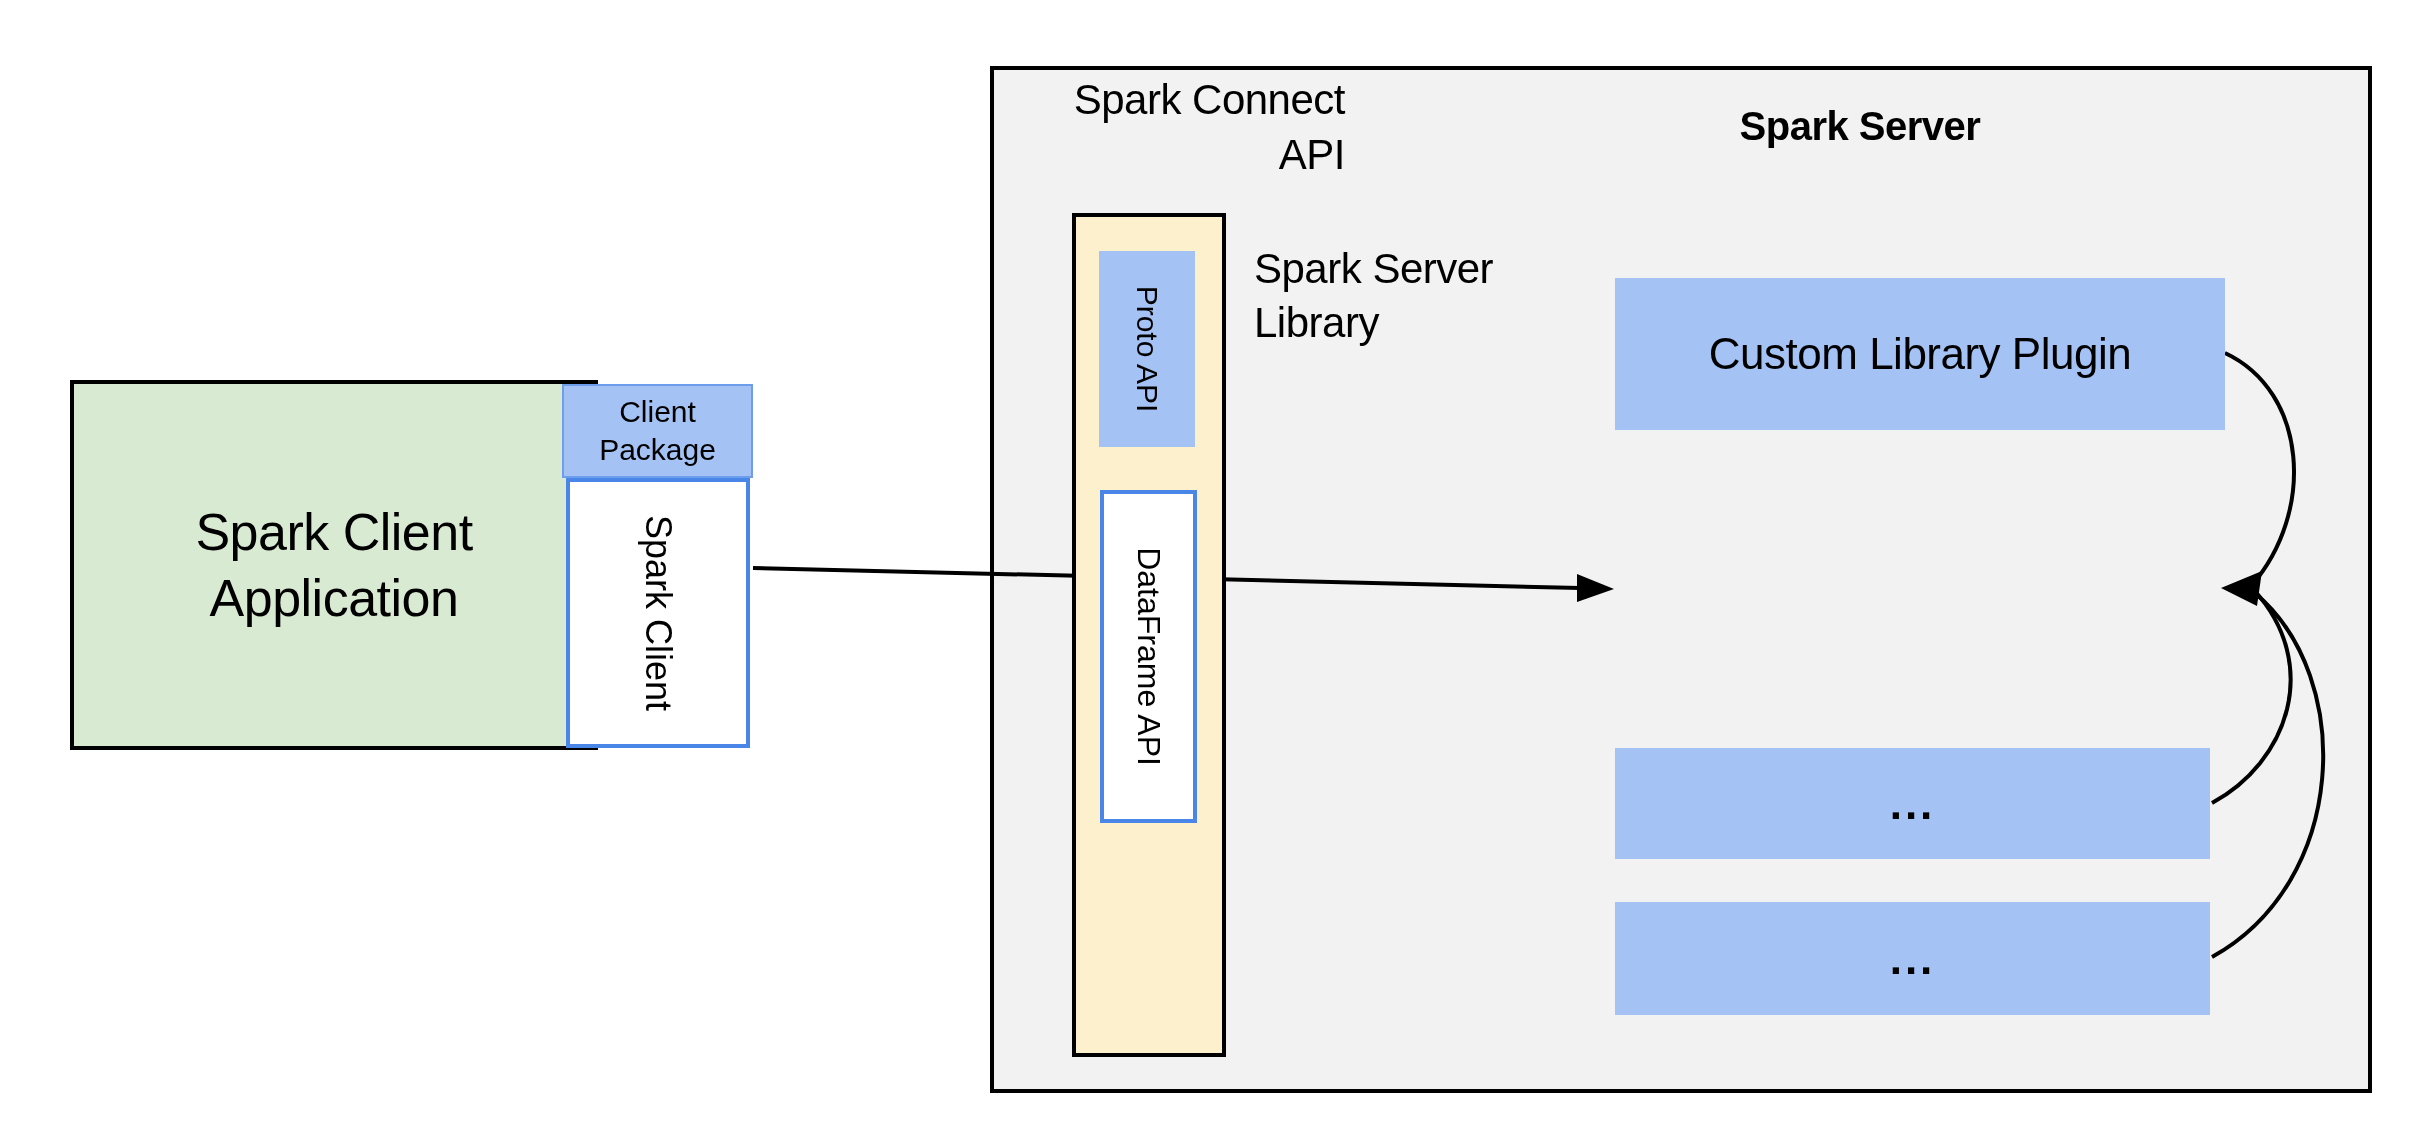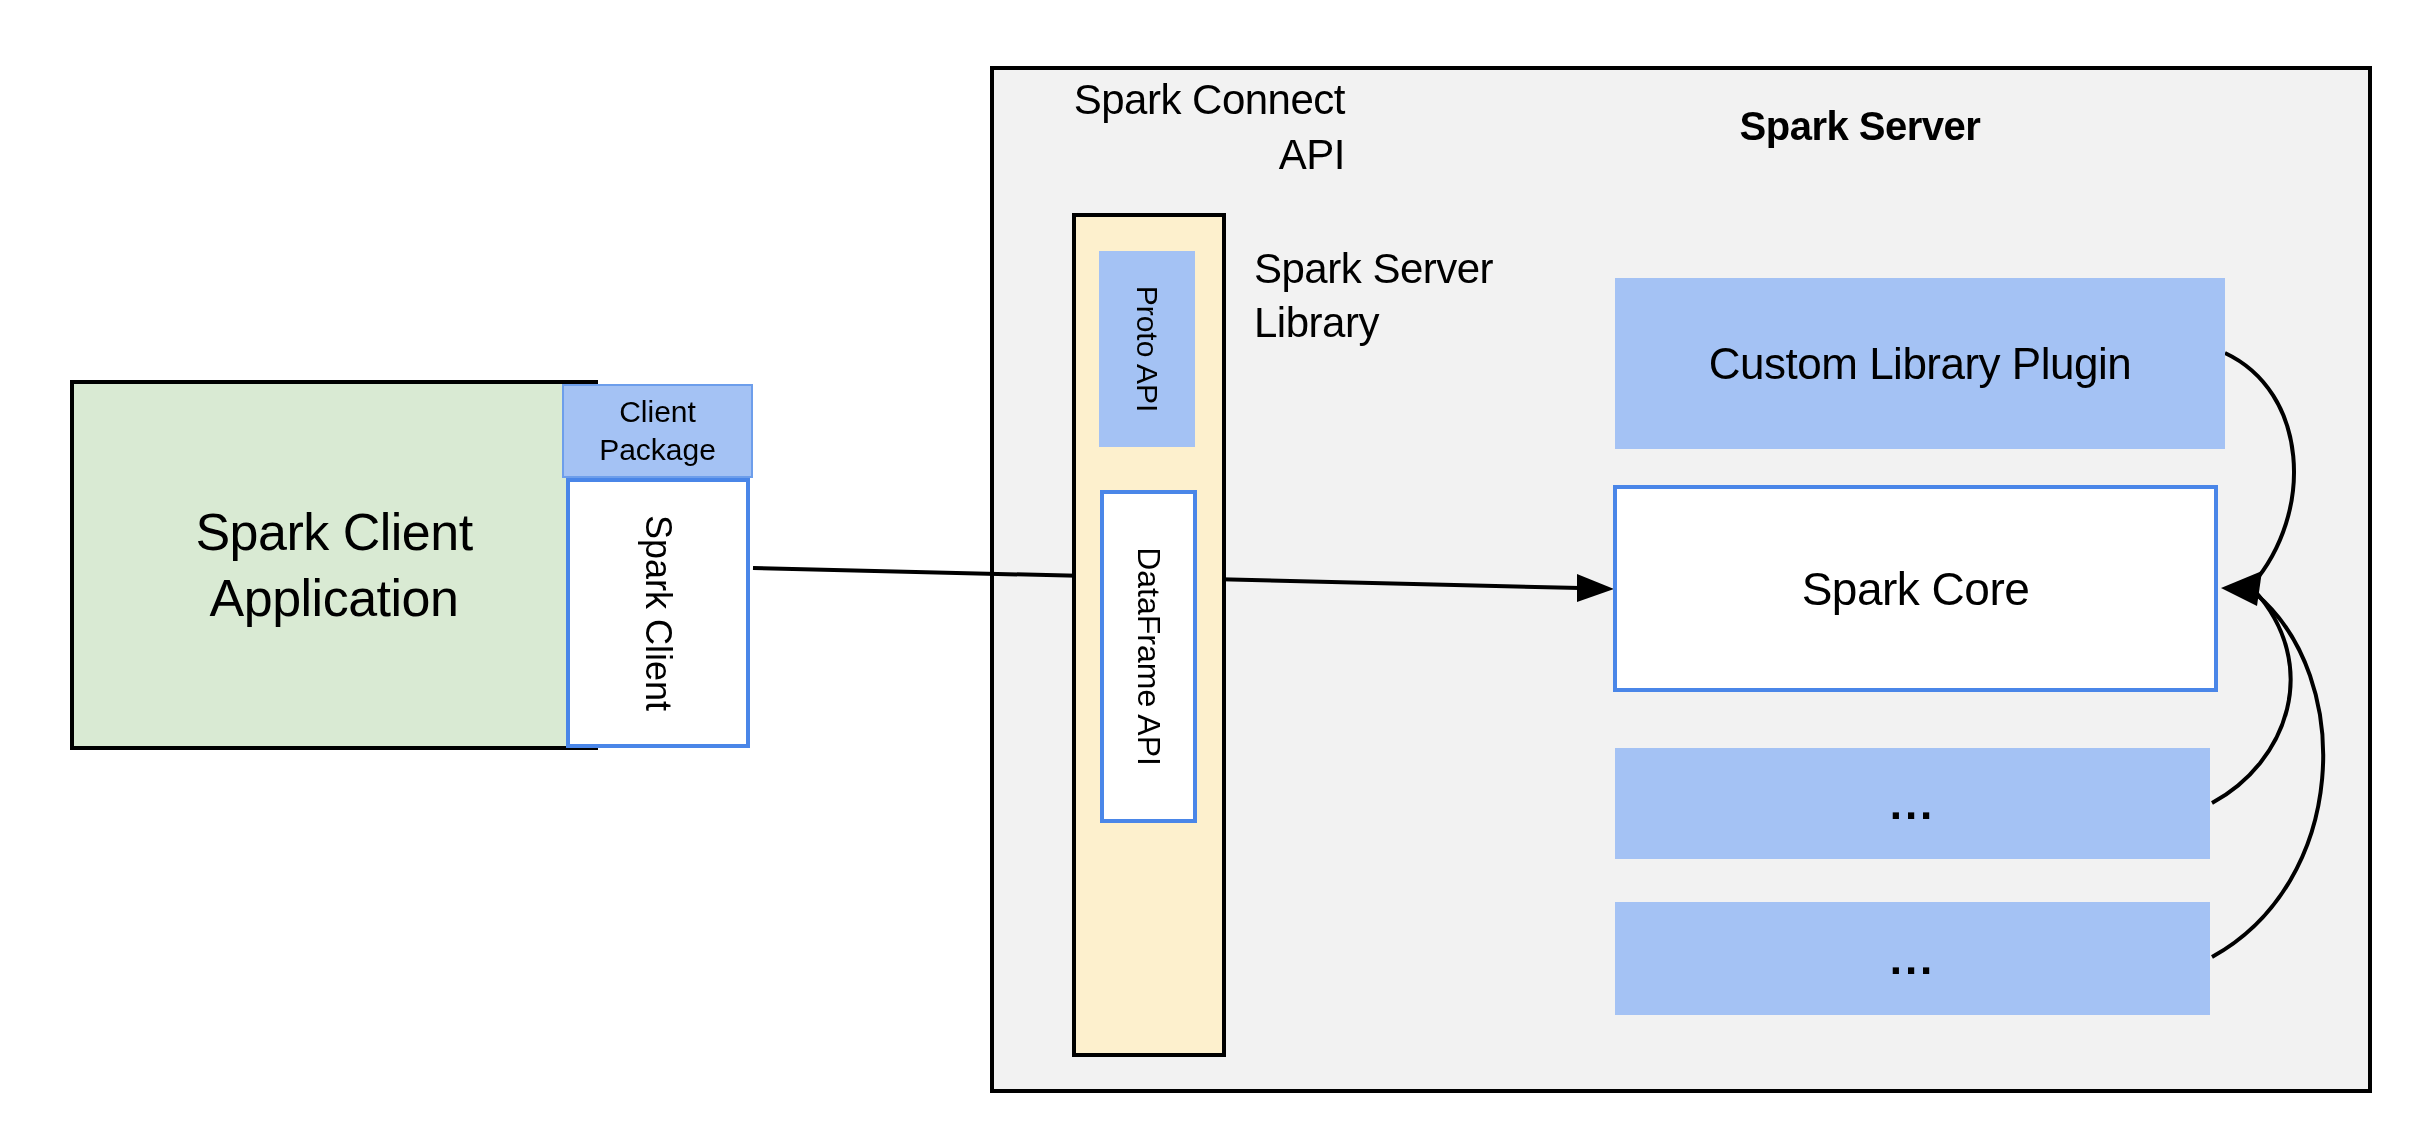--- a/index.html
+++ b/index.html
@@ -43,21 +43,21 @@
   #connect-api-bar{left:1072px;top:213px;width:154px;height:844px;
     background:var(--yellow_fill);border:4px solid var(--line);z-index:3;}
   #proto-api-box{left:1099px;top:251px;width:96px;height:196px;
     background:var(--blue_fill);z-index:4;}
   #proto-api-box .vtext{font-size:30px;}
   #dataframe-api-box{left:1100px;top:490px;width:97px;height:333px;
     background:#fff;border:4px solid var(--blue_border);z-index:4;}
   #dataframe-api-box .vtext{font-size:32px;}
 
   
-  #custom-plugin-box{left:1615px;top:278px;width:610px;height:171px;
+  #custom-plugin-box{left:1615px;top:278px;width:610px;height:152px;
     background:var(--blue_fill);font-size:44px;letter-spacing:-0.5px;z-index:3;}
   #spark-core-box{left:1613px;top:485px;width:605px;height:207px;
     background:#fff;border:4px solid var(--blue_border);font-size:46px;
     letter-spacing:-0.5px;z-index:3;}
   .ellipsis-box{left:1615px;width:595px;background:var(--blue_fill);
     font-size:44px;font-weight:bold;letter-spacing:3px;z-index:3;}
   #ellipsis-box-1{top:748px;height:111px;}
   #ellipsis-box-2{top:902px;height:113px;}
 
   
@@ -95,21 +95,20 @@
 
   <div class="abs" id="connect-api-bar"></div>
   <div class="abs center" id="proto-api-box">
     <span class="vtext">Proto API</span>
   </div>
   <div class="abs center" id="dataframe-api-box">
     <span class="vtext">DataFrame API</span>
   </div>
 
   <div class="abs center" id="custom-plugin-box">Custom Library Plugin</div>
-  <div class="abs center" id="spark-core-box">Spark Core</div>
   <div class="abs center ellipsis-box" id="ellipsis-box-1">...</div>
   <div class="abs center ellipsis-box" id="ellipsis-box-2">...</div>
 
   <div class="abs center preline" id="client-app-box">Spark Client
 Application</div>
   <div class="abs center preline" id="client-package-box">Client
 Package</div>
   <div class="abs center" id="spark-client-box">
     <span class="vtext">Spark Client</span>
   </div>

